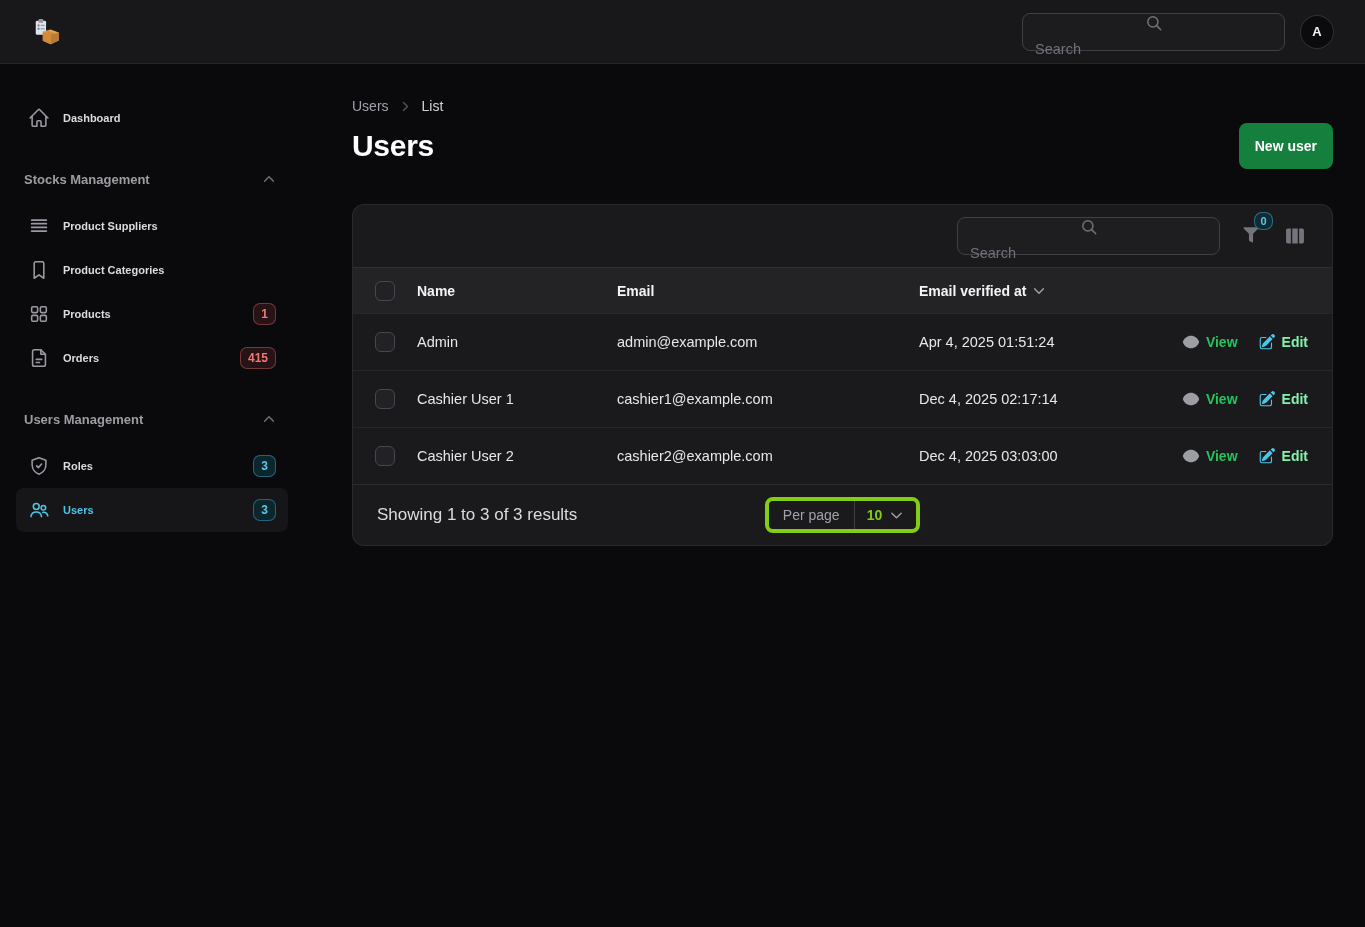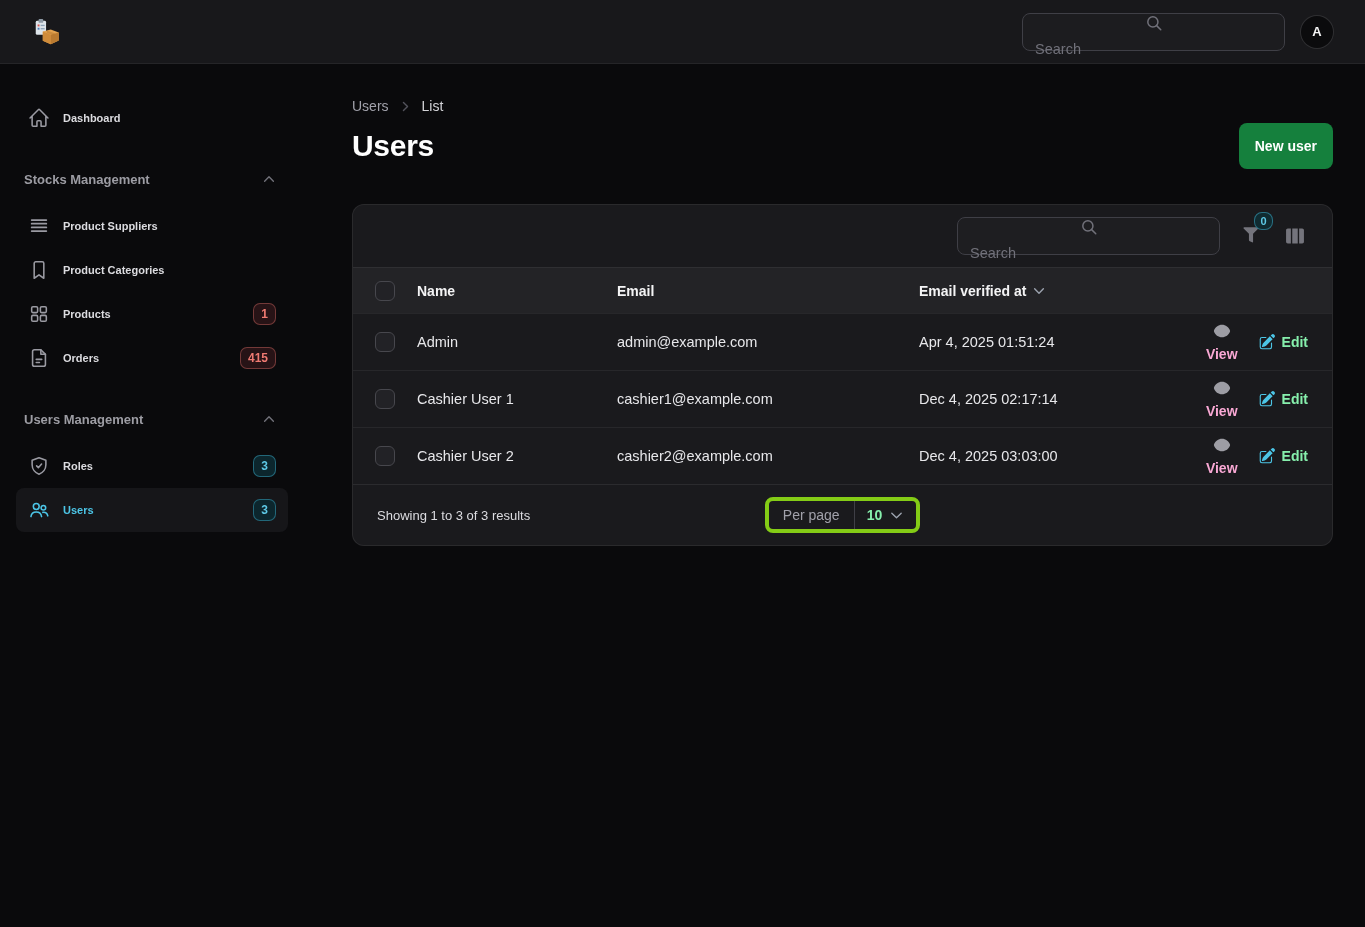--- a/index.html
+++ b/index.html
@@ -140,45 +140,45 @@
     border-top:1px solid rgba(255,255,255,0.06);
     font-size:14.5px; color:#e7e7ea;
   }
   .checkbox {
     width:20px; height:20px; border-radius:6px;
     border:1px solid #47474d; background:#222226; cursor:pointer;
   }
   .row-actions { display:flex; align-items:center; gap:20px; justify-self:end; }
   .action { display:flex; align-items:center; gap:6px; cursor:pointer; font-size:14px; font-weight:700; }
   .action svg { width:18px; height:18px; }
-  .action.view { color:#f9a8d4;flex-direction:column; }
+  .action.view { color:#22c55e; }
   .action.view svg { color:#9d9da4; }
   .action.edit { color:#86efac; }
   .action.edit svg { color:#4cc5e6; }
 
   .card-footer {
     display:grid; grid-template-columns:1fr auto 1fr;
     align-items:center;
     border-top:1px solid rgba(255,255,255,0.08);
     padding:12px 24px; min-height:60px;
   }
-  .results-summary { font-size:13px; color:#dcdce0; }
+  .results-summary { font-size:17px; color:#dcdce0; }
   .per-page {
     display:flex; align-items:stretch; height:36px;
     border:4px solid #84cc16; border-radius:8px;
     overflow:hidden; cursor:pointer;
   }
   .per-page .pp-label {
     display:flex; align-items:center; padding:0 14px;
     font-size:14px; color:#a1a1aa;
     border-right:1px solid #3f3f46;
   }
   .per-page .pp-value {
     display:flex; align-items:center; gap:7px; padding:0 12px;
-    font-size:14px; font-weight:600; color:#86efac;
+    font-size:14px; font-weight:600; color:#84cc16;
   }
   .per-page svg { width:15px; height:15px; color:#9ca3af; }
 </style>
 </head>
 <body>
 
 <header class="topbar">
   <svg class="logo" viewBox="0 0 32 32">
     <rect x="4" y="4" width="11" height="15" rx="1.5" fill="#dde4ea"></rect>
     <rect x="7" y="2.2" width="5" height="4" rx="1" fill="#8d99a5"></rect>

